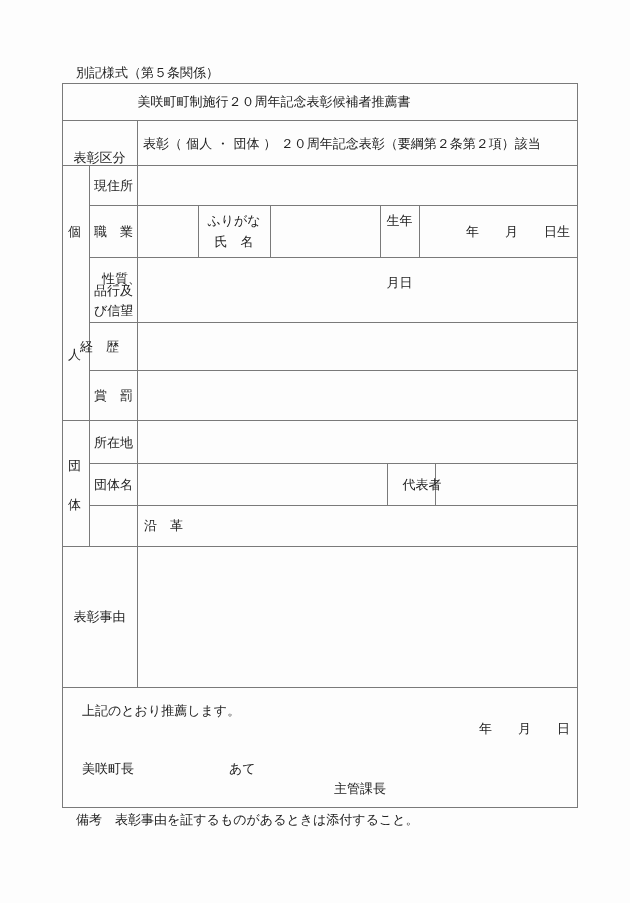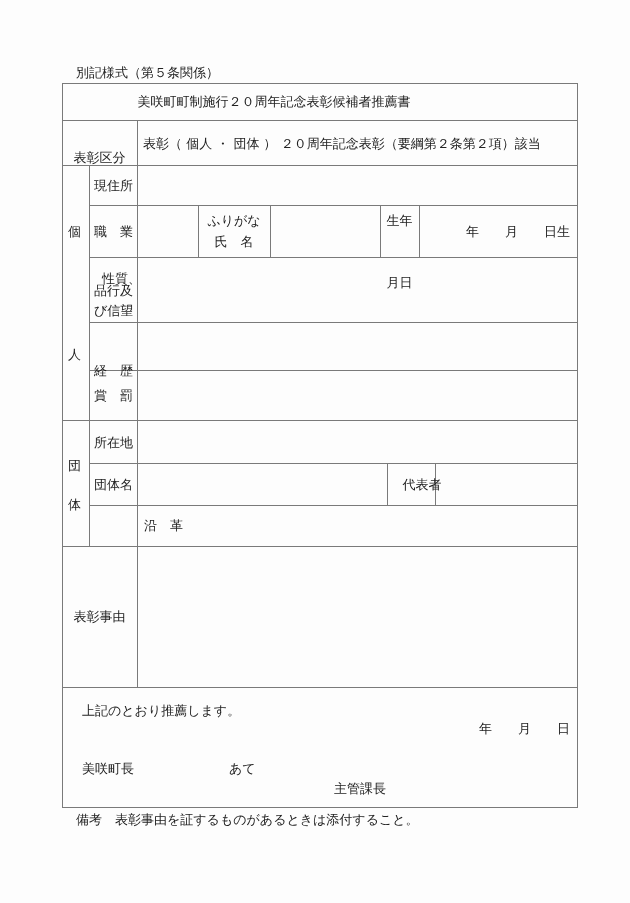--- a/index.html
+++ b/index.html
@@ -64,21 +64,21 @@
 
 <div class="t c" style="left:380px;width:39px;top:214px;">生年</div>
 <div class="t c" style="left:380px;width:39px;top:235px;margin-top:41px;">月日</div>
 <div class="t" style="left:466px;top:225px;">年　　月　　日生</div>
 
 <div class="t" style="left:102px;top:264px;margin-top:8px;">性質、</div>
 <div class="t" style="left:94px;top:284px;">品行及</div>
 <div class="t" style="left:94px;top:304px;">び信望</div>
 <div class="abs" style="left:138px;top:258px;width:439px;height:64px;"></div>
 
-<div class="t" style="left:94px;top:340px;margin-top:24px;">経　歴</div>
+<div class="t" style="left:80px;top:340px;">経　歴</div>
 <div class="abs" style="left:138px;top:323px;width:439px;height:47px;"></div>
 
 <div class="t" style="left:94px;top:389px;">賞　罰</div>
 <div class="abs" style="left:138px;top:371px;width:439px;height:49px;"></div>
 
 <div class="t" style="left:68px;top:459px;">団</div>
 <div class="t" style="left:68px;top:498px;">体</div>
 
 <div class="t" style="left:94px;top:436px;">所在地</div>
 <div class="abs" style="left:138px;top:421px;width:439px;height:42px;"></div>

